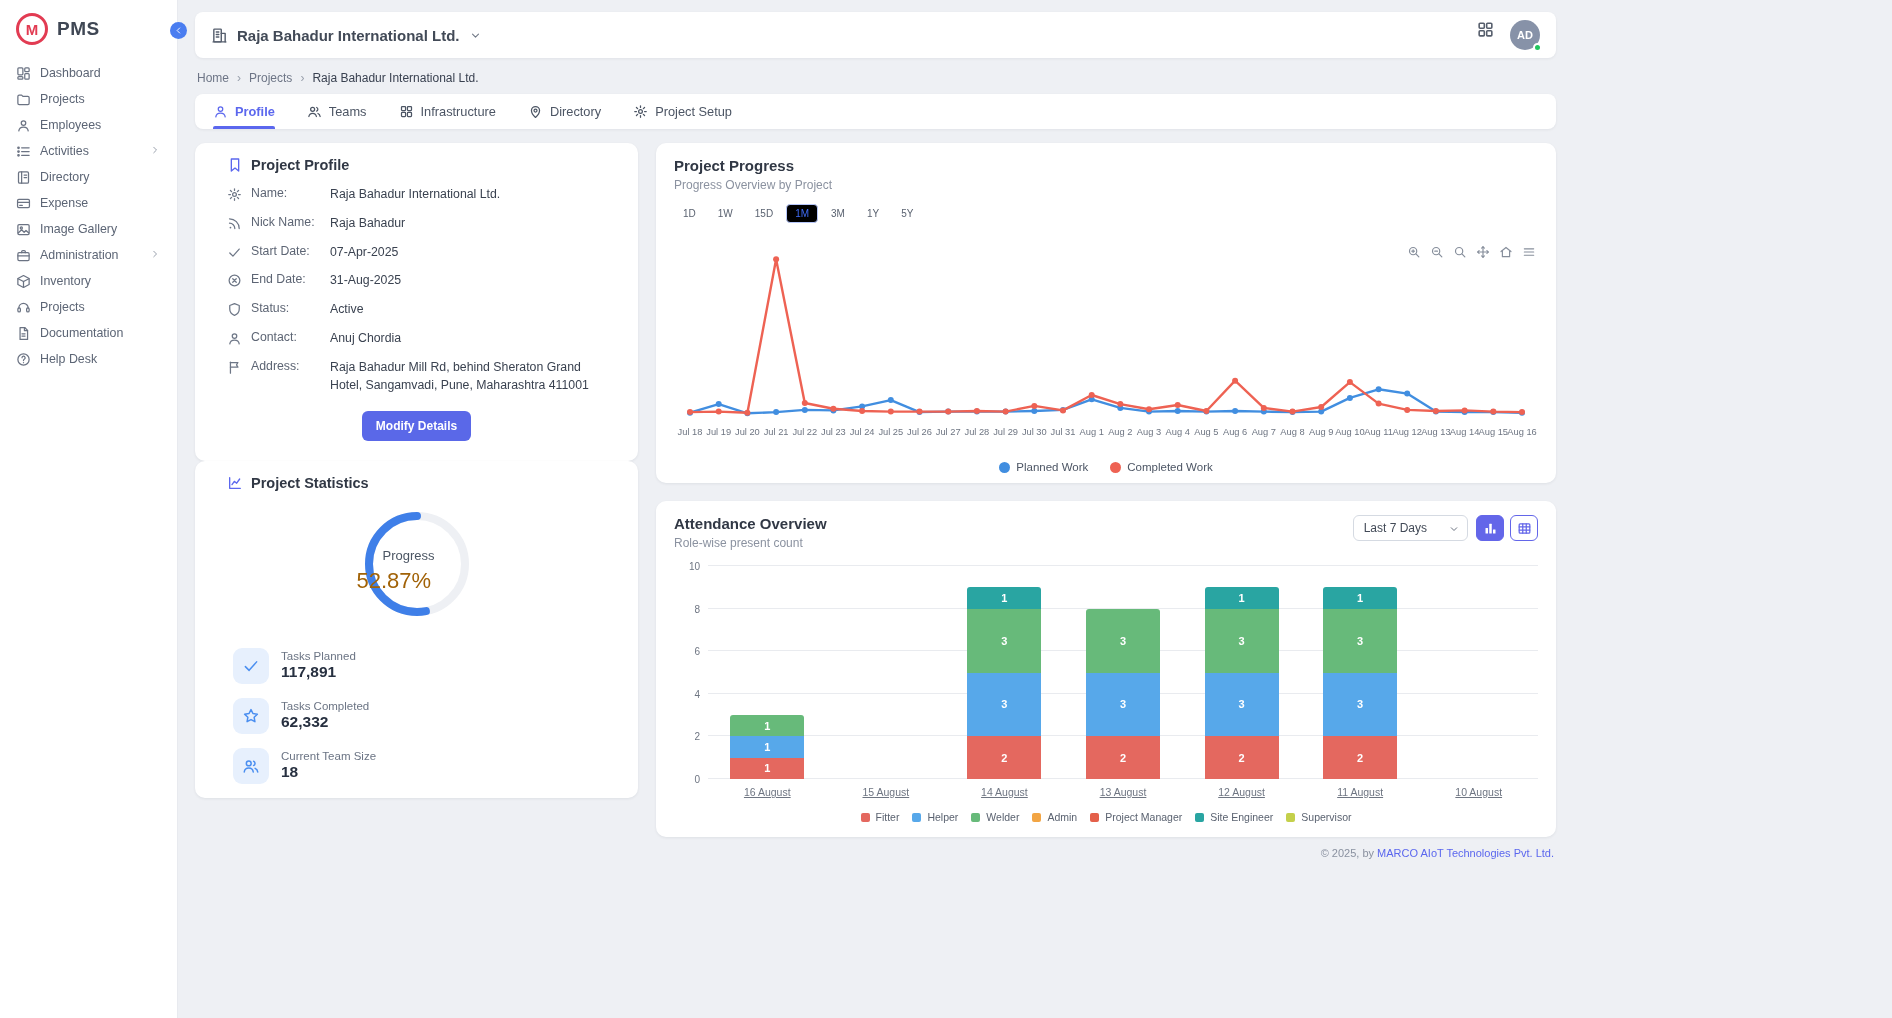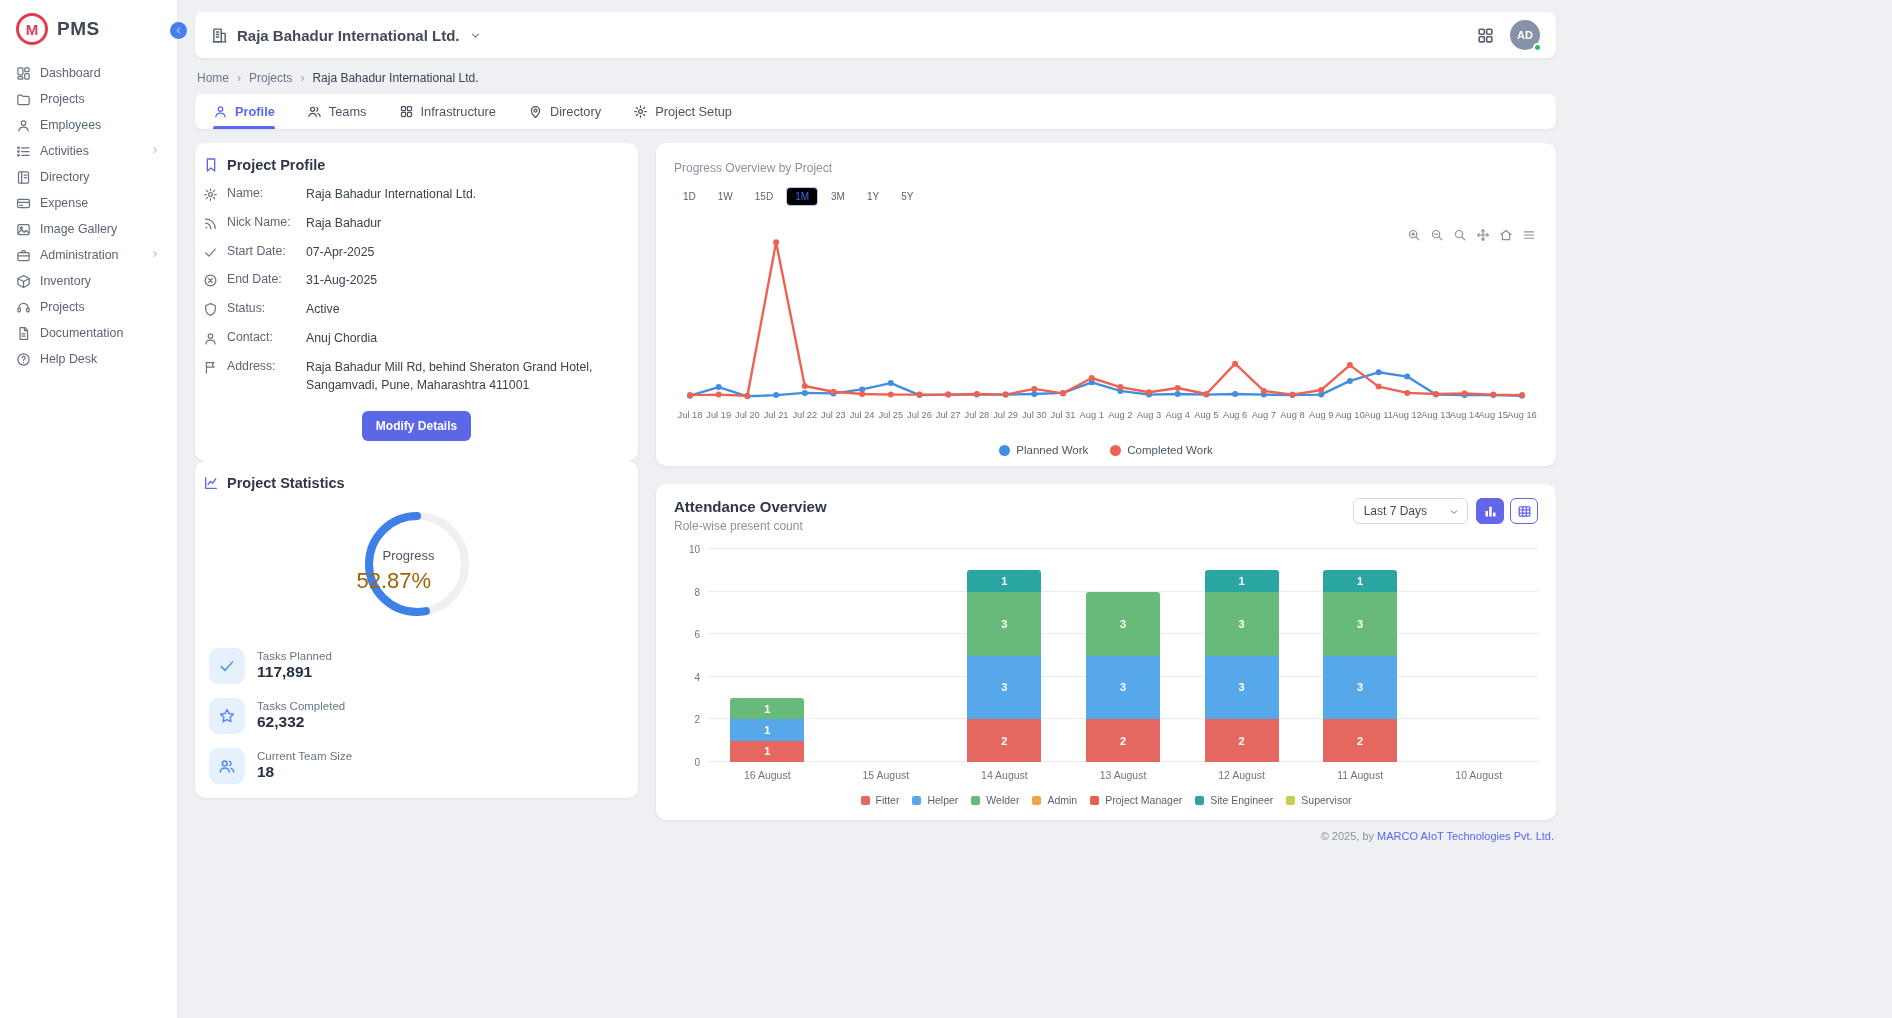--- a/index.html
+++ b/index.html
@@ -50,21 +50,21 @@
 
   .topbar {
     background: #fff; border-radius: 8px; height: 46px;
     display: flex; align-items: center; justify-content: space-between;
     padding: 0 16px; box-shadow: 0 1px 3px rgba(20,25,40,.06);
   }
   .company-selector { display: flex; align-items: center; gap: 9px; cursor: pointer; }
   .company-icon { width: 17px; height: 17px; color: #555e6d; }
   .company-name { font-size: 15px; font-weight: 600; color: #424a57; }
   .company-chev { width: 13px; height: 13px; color: #707886; }
-  .topbar-right { display: flex; align-items: center; gap: 15px; }
+  .topbar-right { display: flex; gap: 15px; }
   .apps-btn { width: 19px; height: 19px; color: #565e6c; cursor: pointer; }
   .avatar-wrap { position: relative; cursor: pointer; }
   .avatar {
     width: 30px; height: 30px; border-radius: 50%; background: #8792a8;
     color: #fff; font-size: 11px; font-weight: 700;
     display: flex; align-items: center; justify-content: center;
   }
   .status-dot {
     position: absolute; right: -2px; bottom: -2px; width: 9px; height: 9px;
     border-radius: 50%; background: #22c55e; border: 2px solid #fff;
@@ -86,21 +86,21 @@
   .tab.active::after {
     content: ""; position: absolute; left: 0; right: 0; bottom: 0; height: 3px;
     background: #5b67ee; border-radius: 2px 2px 0 0;
   }
 
   .grid { display: flex; gap: 18px; margin-top: 14px; align-items: flex-start; }
   .left-col { width: 443px; flex-shrink: 0; }
   .right-col { flex: 1; min-width: 0; }
 
   .card {
-    background: #fff; border-radius: 10px; padding: 14px 8px;
+    background: #fff; border-radius: 10px; padding: 14px 32px;
     box-shadow: 0 1px 3px rgba(20,25,40,.07);
   }
   .card-title-row { display: flex; align-items: center; gap: 8px; margin-bottom: 13px; }
   .card-title-icon { width: 16px; height: 16px; color: #5b67ee; }
   .card-title { font-size: 14.5px; font-weight: 700; color: #313845; }
 
   
   .field-row { display: flex; gap: 9px; margin-bottom: 11px; font-size: 12.3px; align-items: flex-start; }
   .field-icon { width: 15px; height: 15px; color: #6e7787; flex-shrink: 0; margin-top: 1px; }
   .field-label { width: 70px; color: #5d6574; flex-shrink: 0; }
@@ -160,21 +160,21 @@
   }
   .view-btn.active { background: #6366e9; color: #fff; border-color: #6366e9; }
   .view-btn .icon { width: 15px; height: 15px; }
   .att-chart { margin-top: 16px; }
   .att-plot { position: relative; margin-left: 34px; height: 213px; }
   .grid-line { position: absolute; left: 0; right: 0; height: 1px; background: #e9ebef; }
   .ytick { position: absolute; left: -34px; width: 26px; text-align: right; font-size: 10px; color: #6e7582; }
   .bar-col { position: absolute; bottom: 0; transform: translateX(-50%); width: 74px; display: flex; flex-direction: column-reverse; }
   .bar-seg { display: flex; align-items: center; justify-content: center; color: #fff; font-size: 11px; font-weight: 600; }
   .bar-col .bar-seg:last-child { border-radius: 3px 3px 0 0; }
-  .att-xlabels { margin-left: 34px; display: grid; grid-template-columns: repeat(7, 1fr); margin-top: 7px; font-size: 10.5px; color: #6e7582; text-align: center; }
+  .att-xlabels { margin-left: 34px; display: grid; grid-template-columns: repeat(7, 1fr); margin-top: 7px; font-size: 10.5px; color: #6e7582; text-align: center; text-decoration: underline; }
   .att-legend { display: flex; justify-content: center; gap: 13px; margin-top: 13px; font-size: 10.5px; color: #5a6270; flex-wrap: wrap; }
   .att-legend .legend-sq { width: 9px; height: 9px; border-radius: 2px; }
 
   .footer { margin: 10px 2px 0; text-align: right; font-size: 11px; color: #8a91a0; }
   .footer a { color: #5b67ee; text-decoration: none; cursor: pointer; }
 </style>
 </head>
 <body>
 
 <aside class="sidebar">
@@ -569,20 +569,21 @@
                 </div>
               </div>
             </div>
         </section>
 
       </div>
 
       <div class="right-col">
 
         <section class="card progress-card">
+          <div class="chart-title">Project Progress</div>
           <div class="chart-subtitle">Progress Overview by Project</div>
           <div class="range-row">
               <button class="range-btn">1D</button>
               <button class="range-btn">1W</button>
               <button class="range-btn">15D</button>
               <button class="range-btn active">1M</button>
               <button class="range-btn">3M</button>
               <button class="range-btn">1Y</button>
               <button class="range-btn">5Y</button>
             </div>

